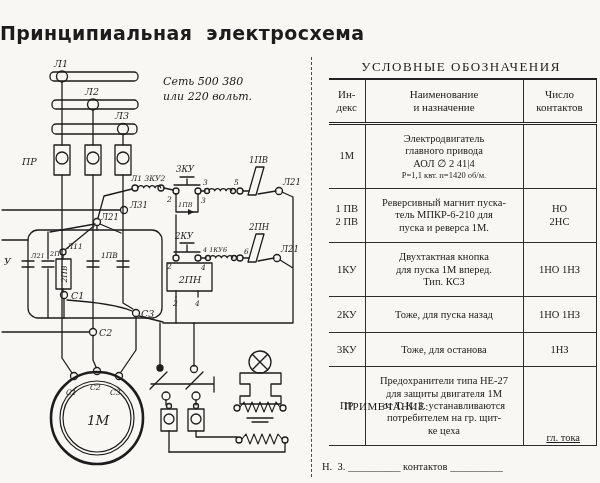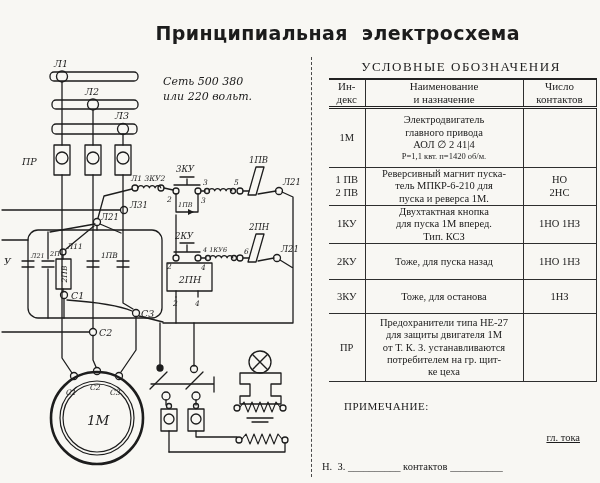--- a/index.html
+++ b/index.html
@@ -1,28 +1,28 @@
 <!DOCTYPE html>
 <html><head>
 <meta charset="utf-8">
 <style>
   html,body{margin:0;padding:0;background:#e9e8e4;}
   .page{position:relative;width:600px;height:483px;background:#f8f7f3;overflow:hidden;
         font-family:"Liberation Serif",serif;color:#1c1c1c;}
-  .title{position:absolute;left:0;top:22px;width:520px;text-align:right;
+  .title{position:absolute;left:0;top:22px;width:520px;text-align:left;
          font-family:"DejaVu Sans",sans-serif;font-weight:700;font-size:19px;
          letter-spacing:.4px;white-space:pre;}
   .legend-title{position:absolute;left:330px;top:59px;width:262px;text-align:center;
          font-size:13px;letter-spacing:1.5px;}
   .sep{position:absolute;left:311px;top:57px;height:420px;width:0;
        border-left:1.5px dashed #4a4a4a;}
   table.legend{position:absolute;left:329px;top:78px;width:267px;
        border-collapse:collapse;table-layout:fixed;}
   table.legend td{border:1px solid #2e2e2e;text-align:center;vertical-align:middle;
-       font-size:10.5px;line-height:1.18;white-space:pre-line;padding:0 2px;}
+       font-size:10.5px;line-height:1.18;white-space:pre-line;padding:8px 2px;}
   table.legend td:first-child{border-left:none;}
   tr.hdr td{border-top:2px solid #222;border-bottom:3px double #222;font-size:11px;}
   .spec{display:block;font-size:8.5px;white-space:pre-line;text-align:center;}
   .note{position:absolute;left:316px;top:398px;width:282px;height:82px;font-size:10.5px;}
   .note span{position:absolute;white-space:pre;}
   .n-head{left:28px;top:2px;font-size:11px;letter-spacing:.5px;}
   .n-l1{left:6px;top:20px;}
   .n-l2{right:18px;top:34px;text-decoration:underline;}
   .n-l3{left:6px;top:48px;}
   .n-l4{left:6px;top:63px;}

